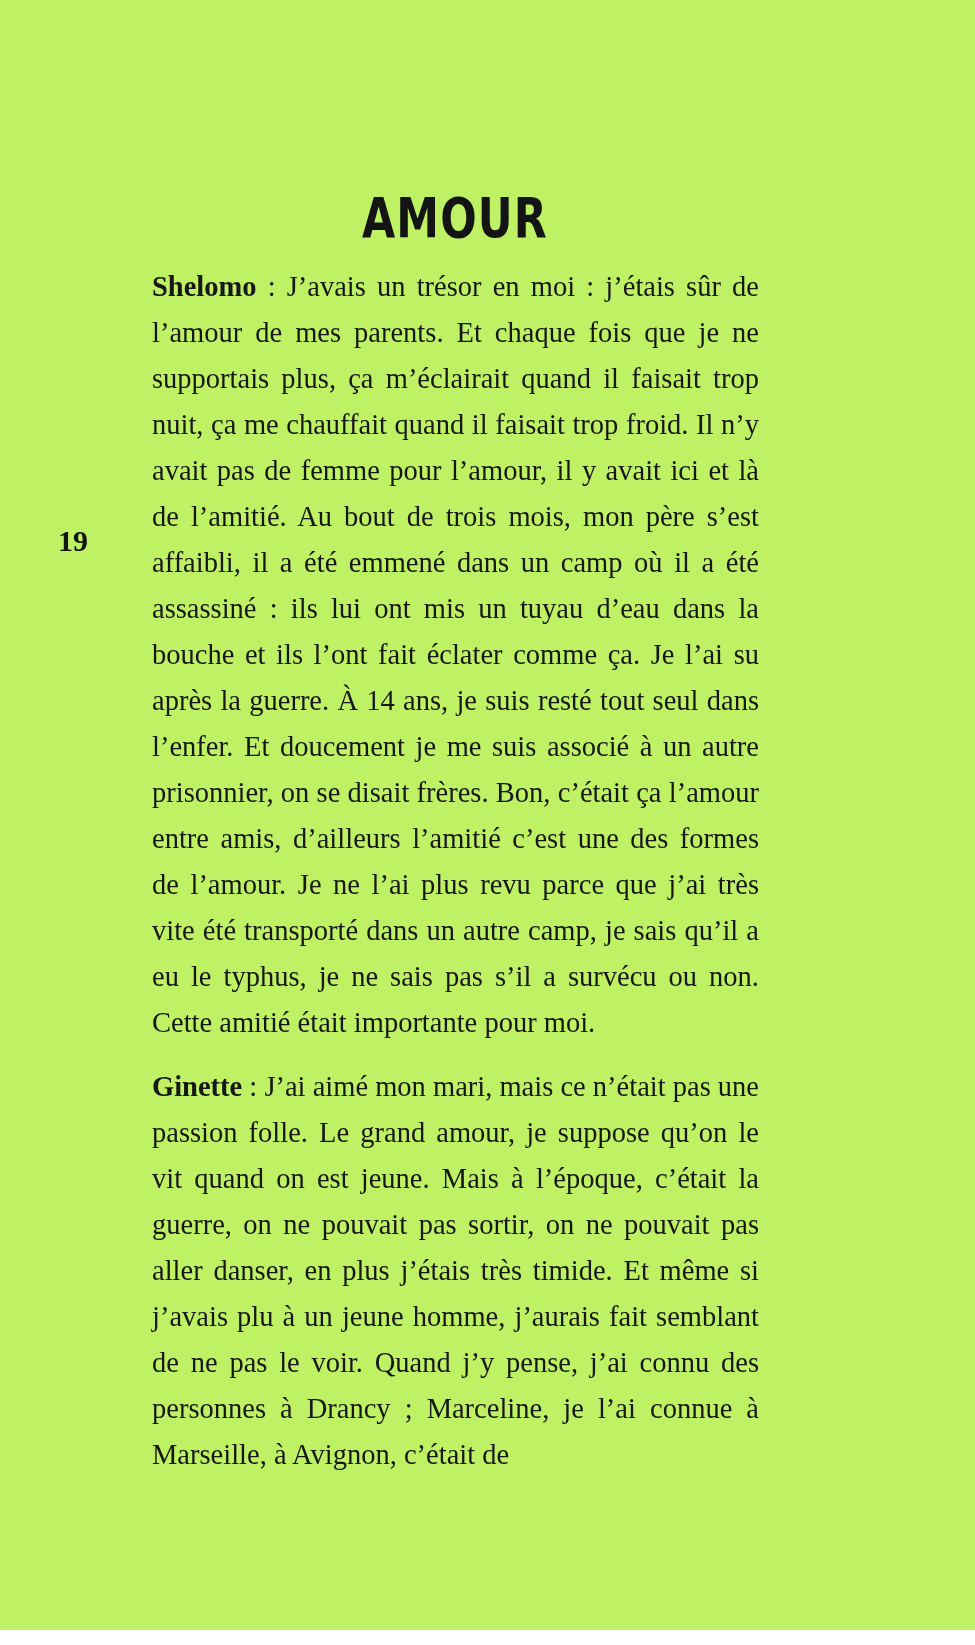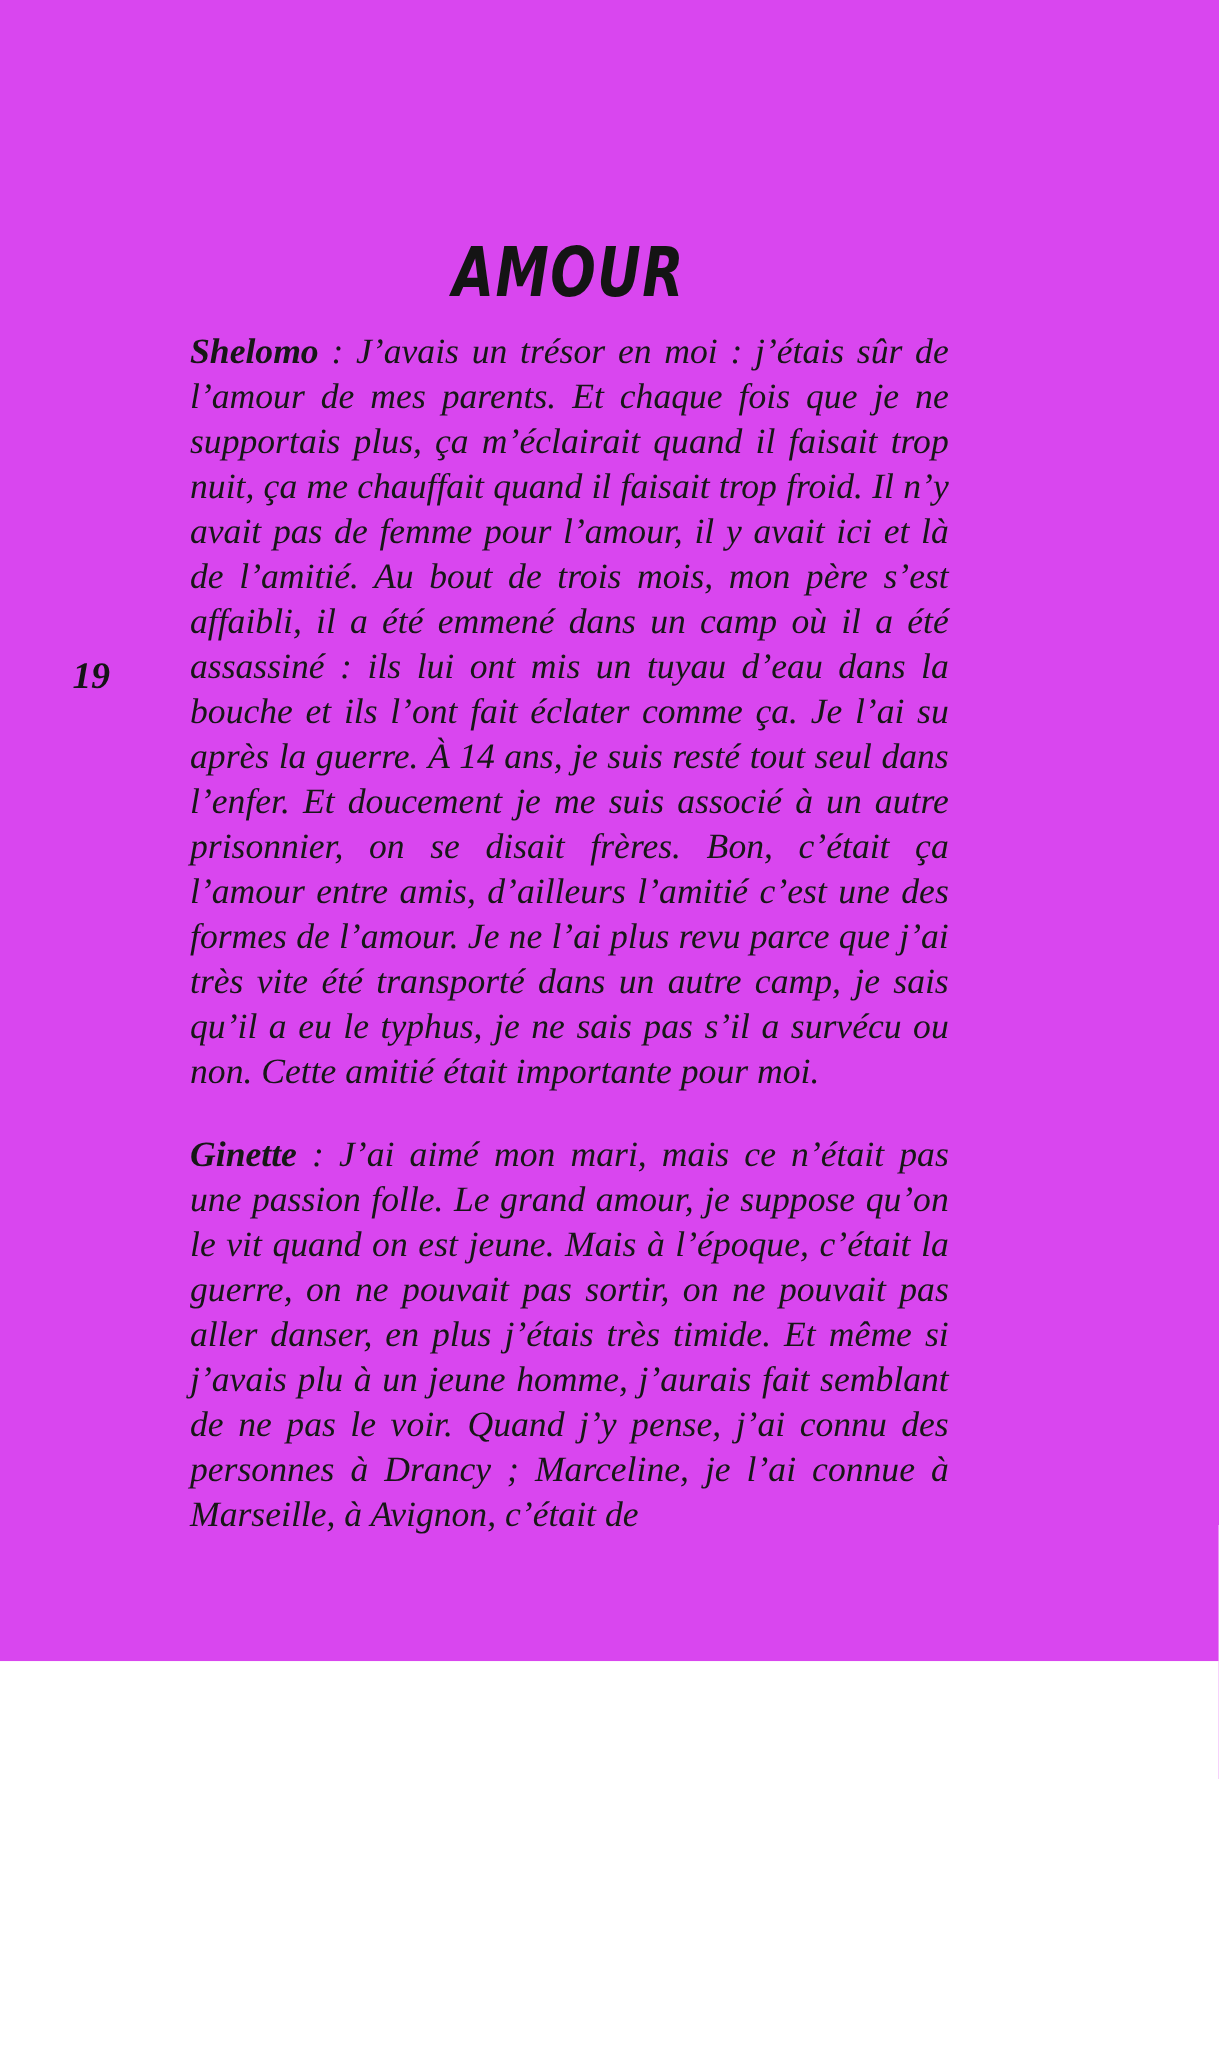--- a/index.html
+++ b/index.html
@@ -3,26 +3,25 @@
 <meta charset="utf-8">
 <style>
   html, body {
     margin: 0;
     padding: 0;
     background: #ffffff;
   }
   .page {
     position: relative;
     width: 975px;
-    height: 1329px;
-    background: #d946ef;
+    height: 1630px;
+    background: #bef264;
     overflow: hidden;
     font-family: "Liberation Serif", "DejaVu Serif", serif;
     color: #171717;
-    font-style: italic;
   }
 
   
   .chapter-title {
     position: absolute;
     left: 152px;
     top: 150px;
     width: 606px;
     text-align: center;
     font-family: "DejaVu Sans", "Liberation Sans", sans-serif;
@@ -52,29 +51,29 @@
   .text-column {
     position: absolute;
     left: 152px;
     top: 264px;
     width: 607px;
   }
 
   .para {
     margin: 0;
     font-size: 28.5px;
-    line-height: 36px;
+    line-height: 46px;
     text-align: justify;
     text-justify: inter-word;
     color: #171717;
     hyphens: manual;
     -webkit-hyphens: manual;
   }
   .para + .para {
-    margin-top: 31px;
+    margin-top: 18px;
   }
   .speaker {
     font-weight: 700;
   }
 </style>
 </head>
 <body>
 
 <div class="page">
 

